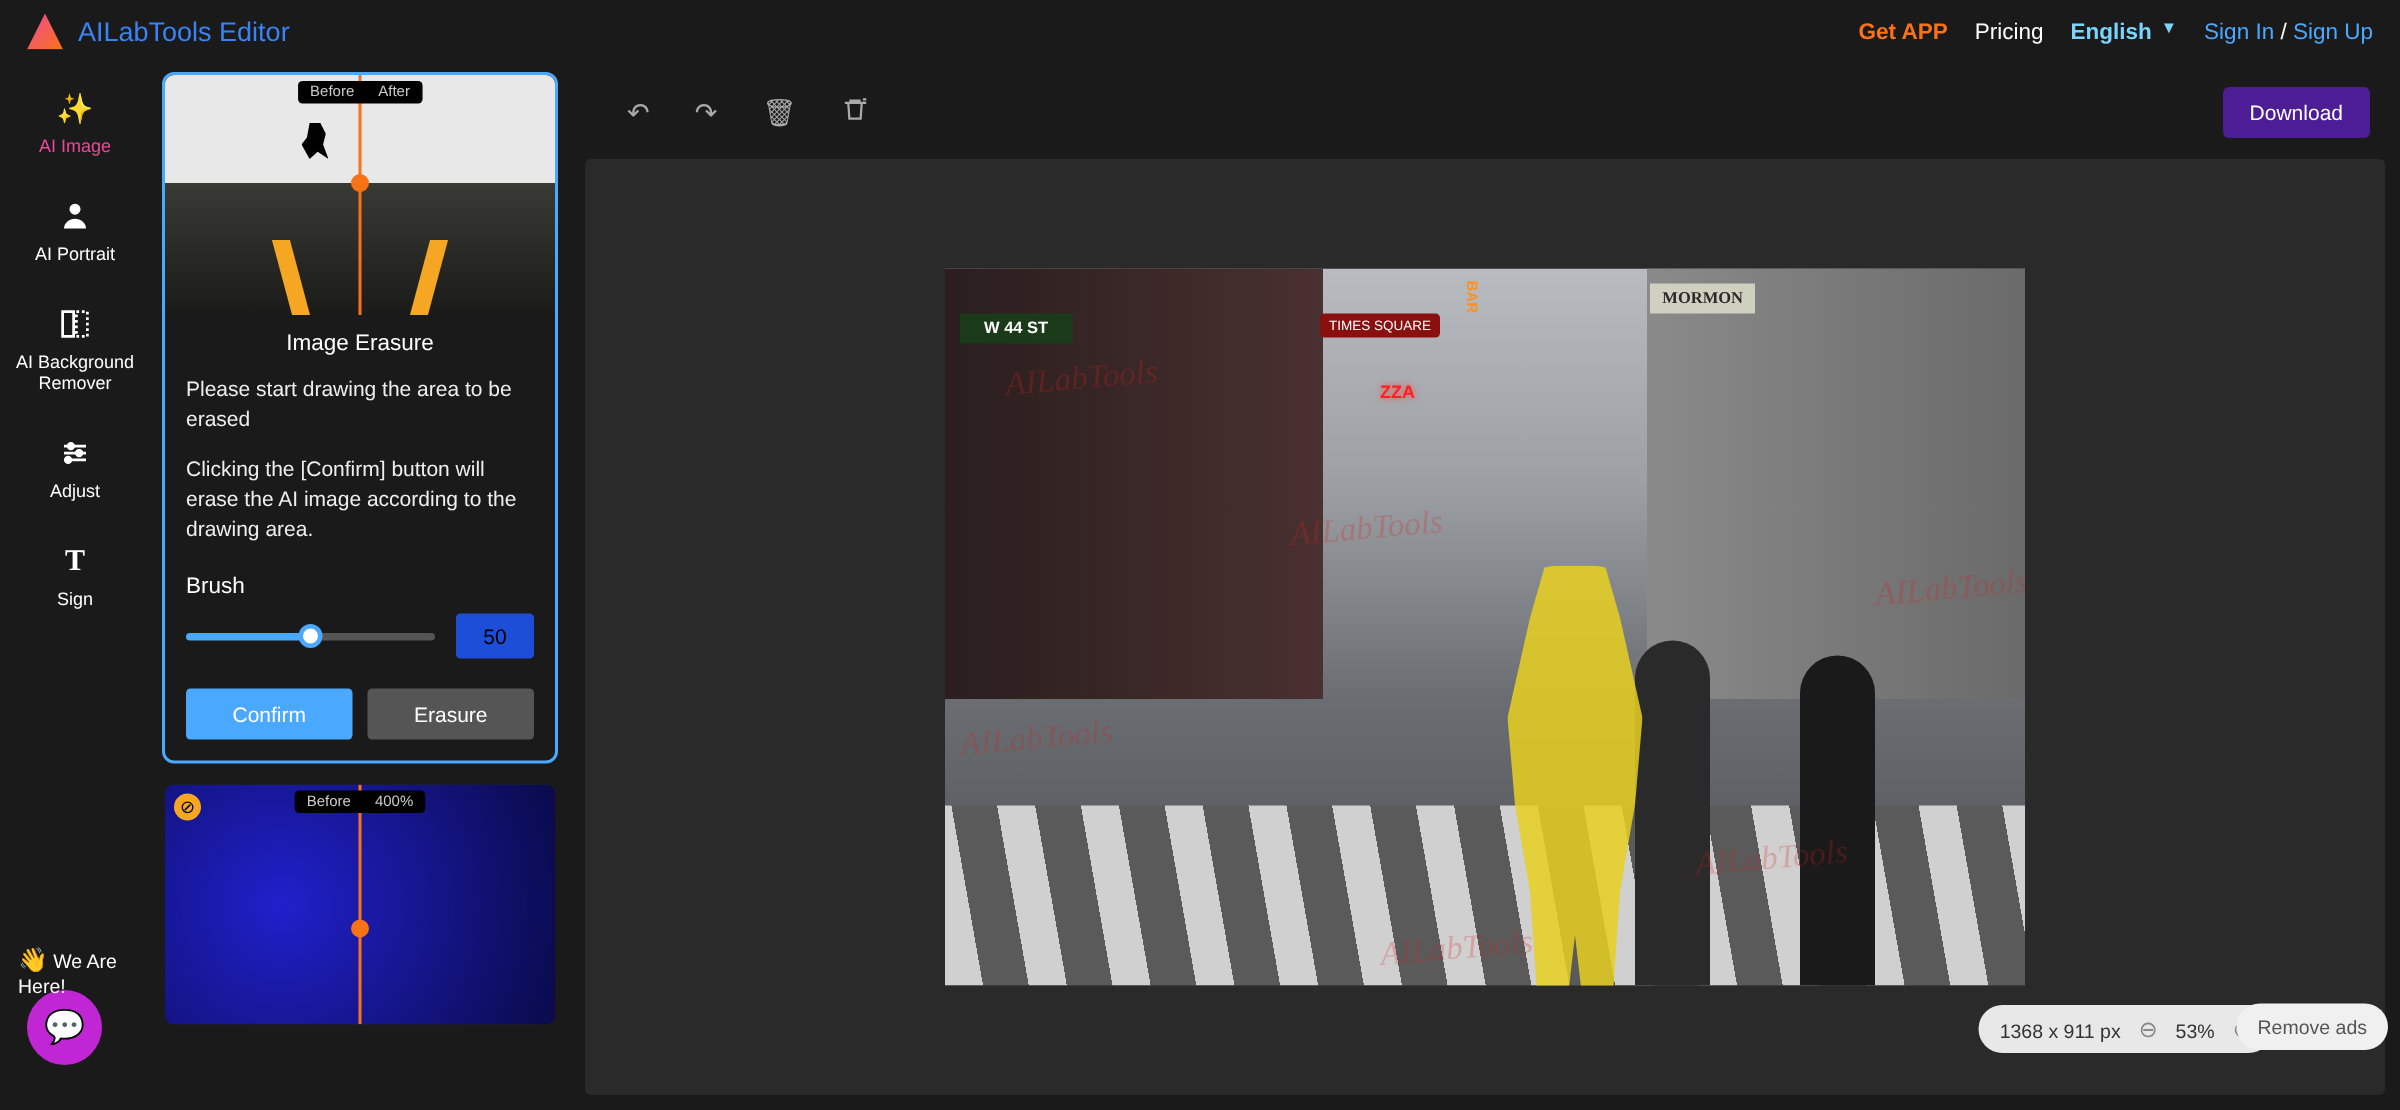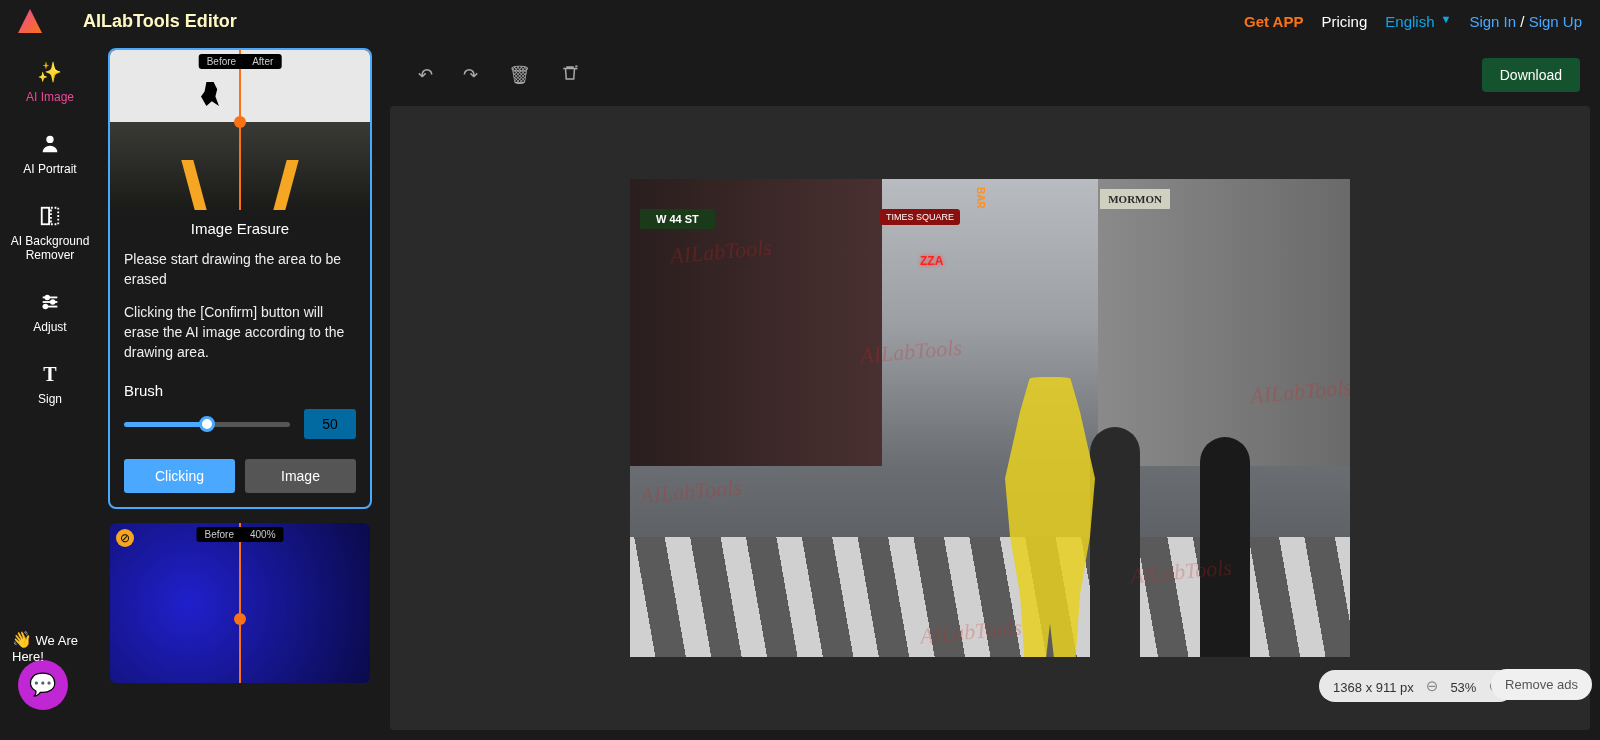--- a/index.html
+++ b/index.html
@@ -21,25 +21,25 @@
   justify-content: space-between;
   padding: 0 18px;
   background: #1a1a1a;
 }
 .header-left { display: flex; align-items: center; gap: 10px; }
 .logo-icon {
   width: 24px; height: 24px;
   background: linear-gradient(135deg, #ec4899, #f97316);
   clip-path: polygon(50% 0, 100% 100%, 0 100%);
 }
-.logo-text { color: #fef9c3; font-size: 18px; font-weight: 700; margin-left: 31px; }
+.logo-text { color: #3b82f6; font-size: 18px; font-weight: 400; }
 .header-right { display: flex; align-items: center; gap: 18px; font-size: 15px; }
 .get-app { color: #f97316; font-weight: 600; }
 .pricing { color: #fff; }
-.lang-sel { display: flex; gap: 6px; color: #0ea5e9; }
+.lang-sel { display: flex; gap: 6px; color: #7dd3fc; font-weight: bold; }
 .chevron { font-size: 11px; }
 .sign-in, .sign-up { color: #4aa8ff; }
 .sep { color: #fff; }
 
 
 .main { display: flex; height: 698px; }
 
 
 .sidebar-left {
   width: 100px;
@@ -150,21 +150,21 @@
   top: 50%;
   width: 16px; height: 16px;
   background: #fff;
   border: 3px solid #4aa8ff;
   border-radius: 50%;
   transform: translate(-50%, -50%);
 }
 .brush-val {
   width: 52px;
   height: 30px;
-  background: #0369a1;
+  background: #1d4ed8;
   color: #000;
   border: none;
   text-align: center;
   border-radius: 3px;
   font-size: 14px;
 }
 .tool-buttons { display: flex; gap: 10px; padding: 14px; }
 .btn-confirm, .btn-cancel {
   flex: 1;
   padding: 9px 0;
@@ -198,21 +198,21 @@
 }
 .canvas-toolbar {
   display: flex;
   align-items: center;
   justify-content: space-between;
   padding: 6px 10px 14px;
 }
 .tb-left { display: flex; gap: 30px; font-size: 18px; color: #aaa; padding-left: 18px; }
 .tb-icon { cursor: pointer; }
 .btn-download {
-  background: #14532d;
+  background: #4c1d95;
   color: #fff;
   border: none;
   padding: 9px 18px;
   border-radius: 4px;
   font-size: 14px;
   cursor: pointer;
 }
 .canvas-wrap {
   flex: 1;
   background: #2a2a2a;
@@ -491,22 +491,22 @@
       <div class="tool-desc">Please start drawing the area to be erased</div>
       <div class="tool-desc">Clicking the [Confirm] button will erase the AI image according to the drawing area.</div>
       <div class="brush-label">Brush</div>
       <div class="brush-row">
         <div class="slider-track">
           <div class="slider-thumb"></div>
         </div>
         <input class="brush-val" value="50" style="">
       </div>
       <div class="tool-buttons">
-        <button class="btn-confirm">Clicking</button>
-        <button class="btn-cancel">Image</button>
+        <button class="btn-confirm">Confirm</button>
+        <button class="btn-cancel">Erasure</button>
       </div>
     </div>
 
     <div class="tool-card secondary">
       <div class="preview-img">
         <div class="rose-bg"></div>
         <div class="preview-divider"></div>
         <div class="preview-slider-handle" style="top:60%"></div>
         <div class="no-icon">⊘</div>
         <div class="preview-labels">

